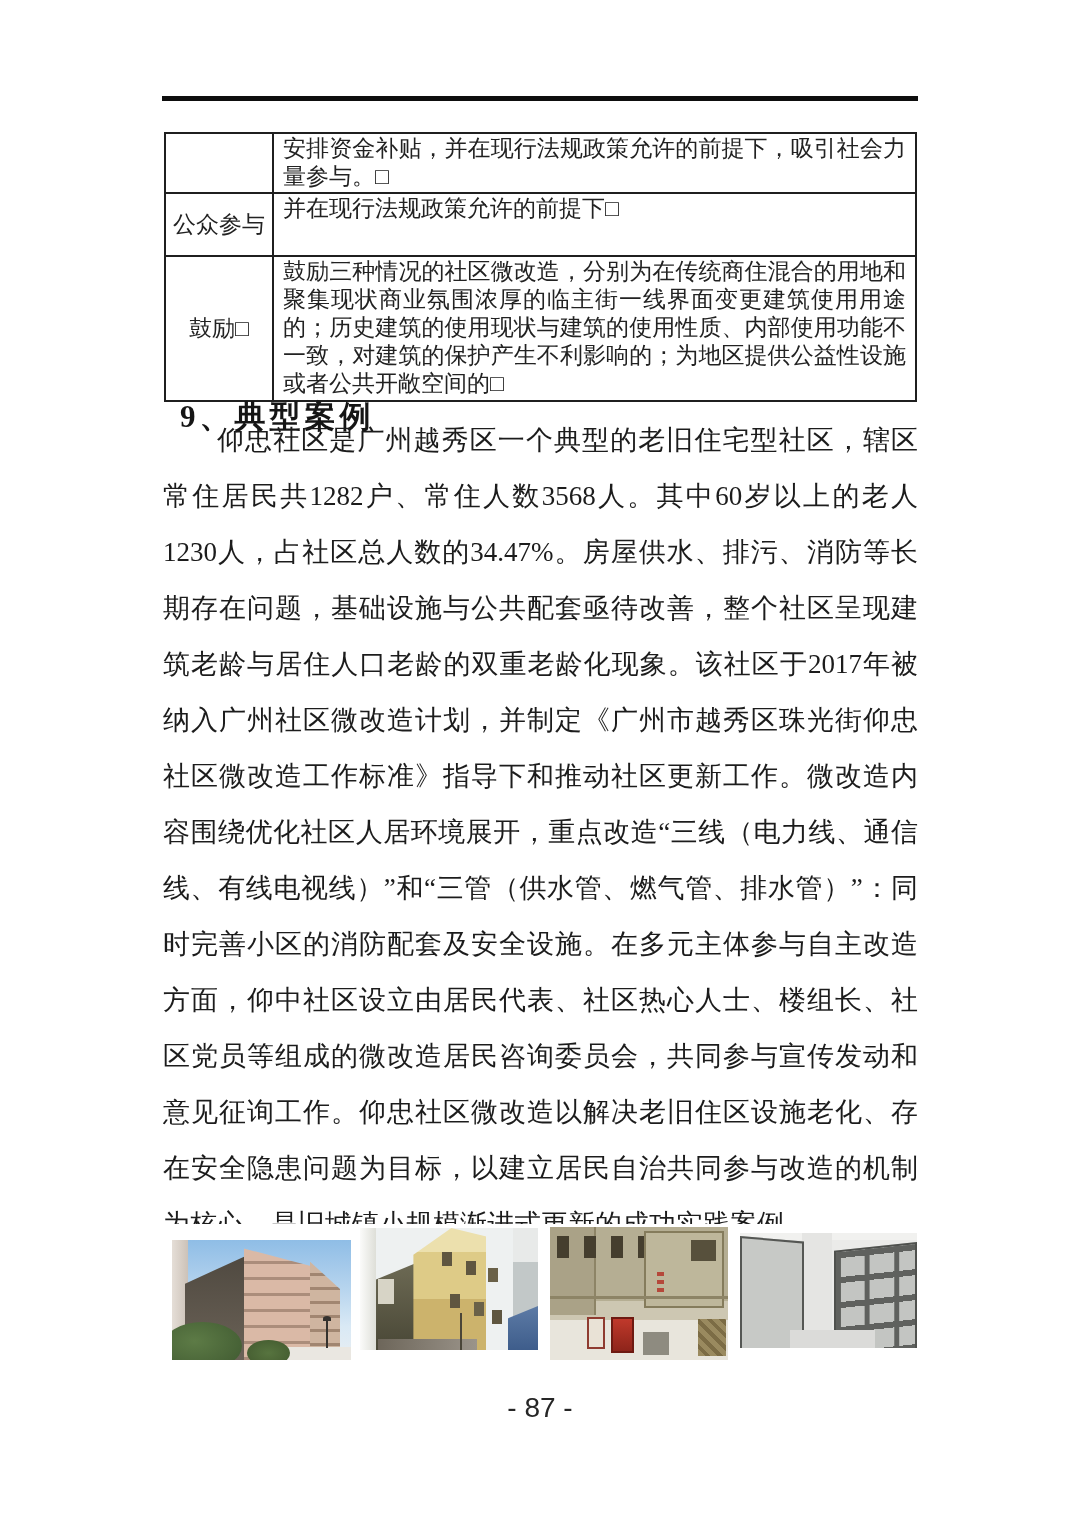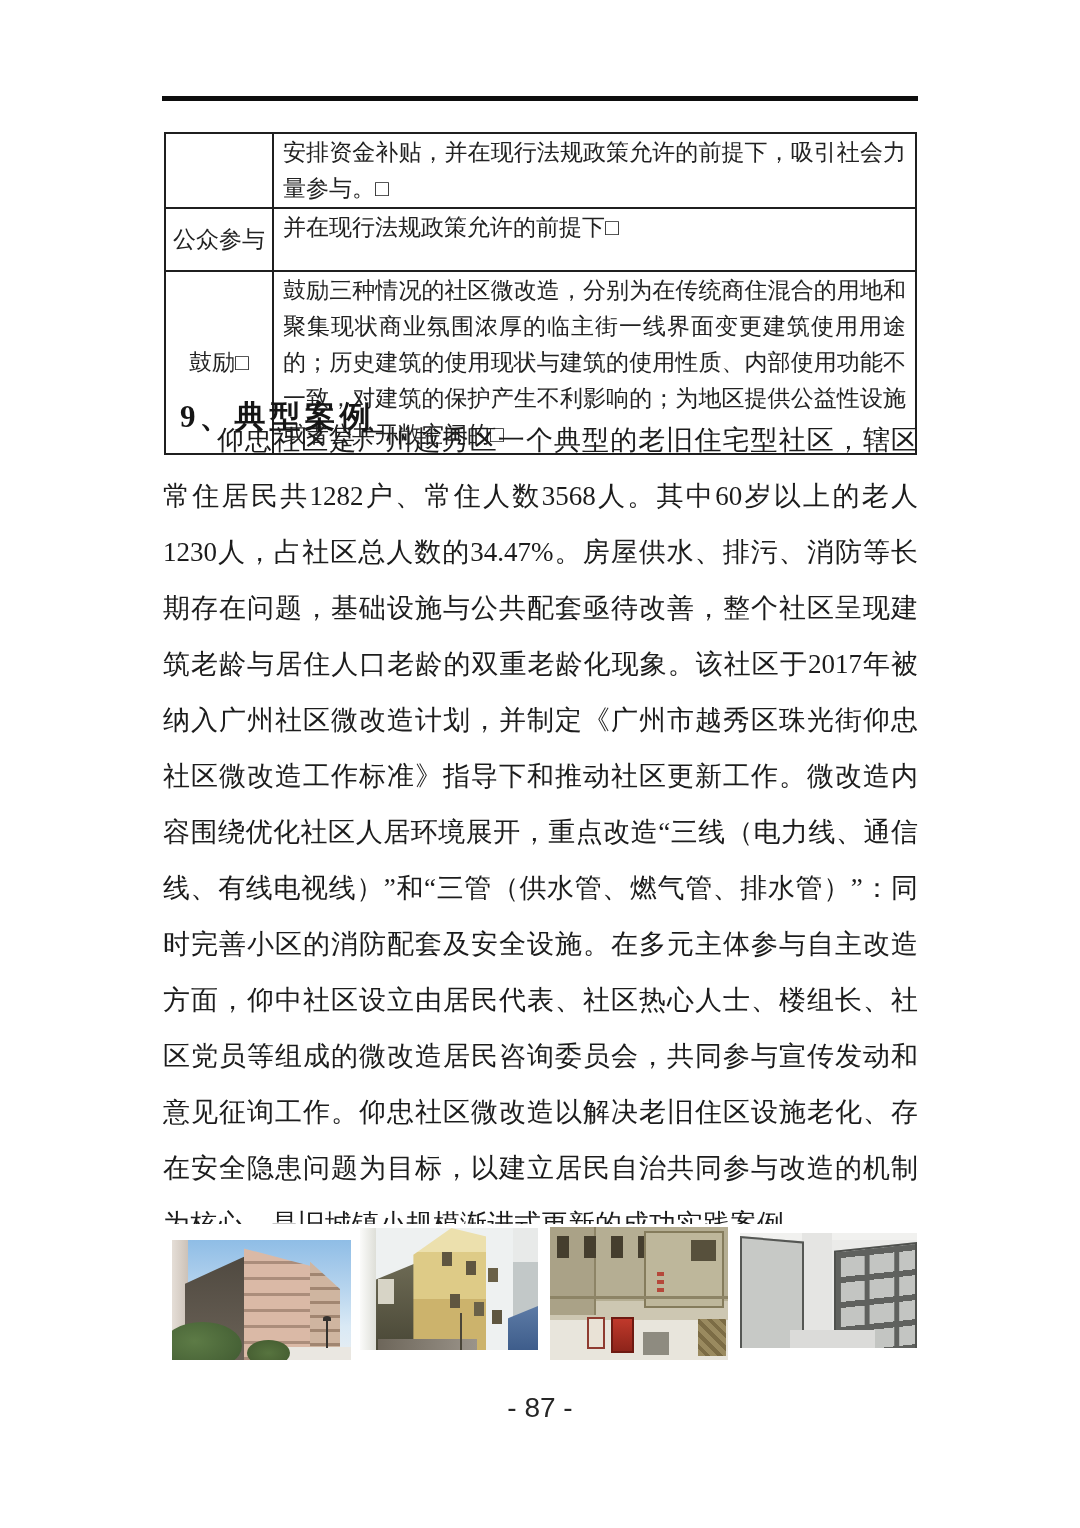--- a/index.html
+++ b/index.html
@@ -8,21 +8,21 @@
     font-family:"Liberation Serif","DejaVu Serif",serif;color:#1d1d1d;
     overflow:hidden;
   }
   
   .top-rule{position:absolute;left:162px;top:96px;width:756px;height:5px;background:#0e0e0e;}
 
   
   .policy-table{
     position:absolute;left:164px;top:132px;width:753px;
     border-collapse:collapse;table-layout:fixed;
-    font-size:23px;line-height:36px;color:#222;
+    font-size:23px;line-height:28px;color:#222;
   }
   .policy-table td{border:2px solid #1f1f1f;overflow:hidden;}
   .policy-table .lbl{width:94px;text-align:center;vertical-align:middle;padding:1px 6px;}
   .policy-table .cnt{vertical-align:top;padding:1px 9px 0 9px;text-align:justify;}
   .row-a{height:56px;} .row-b{height:59px;} .row-c{height:141px;margin-top:37px;}
 
   
   .section-heading{
     position:absolute;left:180px;top:396px;width:700px;
     font-size:31px;font-weight:bold;letter-spacing:4px;color:#151515;

